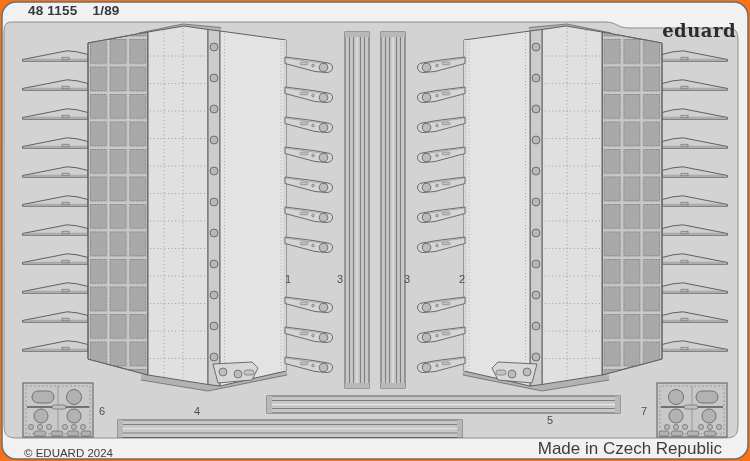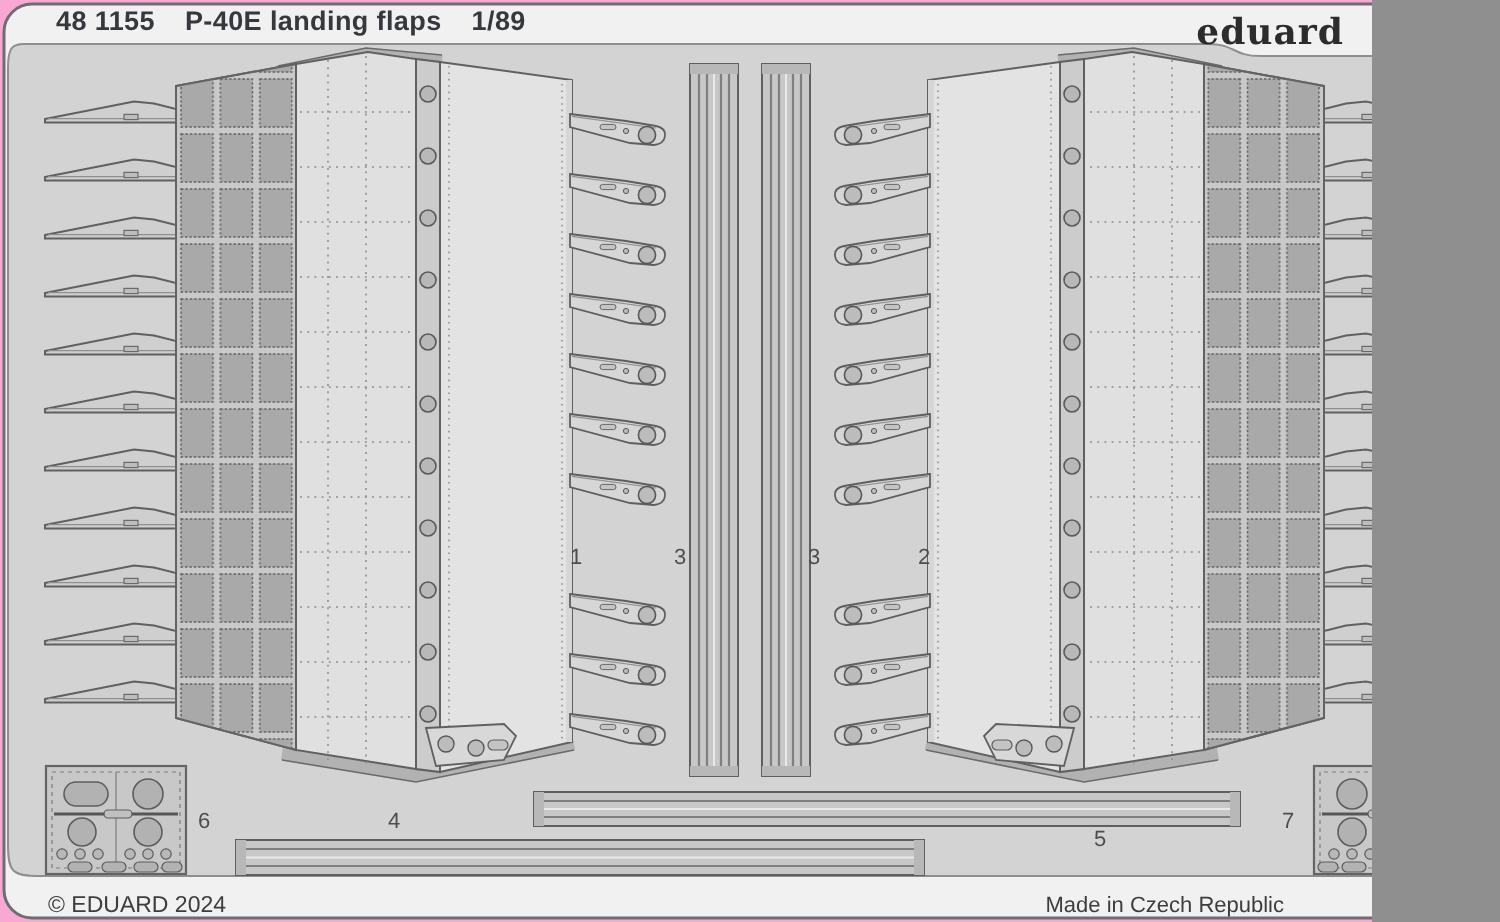--- a/index.html
+++ b/index.html
@@ -1,34 +1,34 @@
 <!DOCTYPE html>
 <html><head>
 <meta charset="utf-8">
 <style>
   html,body { margin:0; padding:0; background:#8f8f8f; }
   .stage {
-    position:relative; width:686px; height:461px; overflow:hidden;
-    background:#f9a8d4;
+    position:relative; width:750px; height:461px; overflow:hidden;
+    background:#f97316;
     font-family:"Liberation Sans", sans-serif;
   }
   .stage svg { position:absolute; left:0; top:0; }
   .hdr {
     position:absolute; top:3px; left:28px;
     display:flex; gap:15px;
     font-weight:bold; font-size:13.5px; color:#35393d; letter-spacing:.2px;
     white-space:nowrap;
   }
   .brand {
-    position:absolute; top:6px; right:14px;
+    position:absolute; top:20px; right:14px;
     font-family:"DejaVu Serif", serif; font-weight:bold;
     font-size:18px; color:#2c2c2c; letter-spacing:.5px;text-align:center;
   }
   .copyright { position:absolute; left:24px; bottom:2px; font-size:11.5px; color:#3d3d3d; }
-  .origin    { position:absolute; right:44px; bottom:2px; font-size:11px; color:#3d3d3d;text-align:center; }
+  .origin    { position:absolute; right:28px; bottom:2px; font-size:17px; color:#3d3d3d;text-align:center; }
   .plabel    { position:absolute; font-size:11px; color:#4d4d4d; line-height:12px; }
 </style>
 </head>
 <body>
 
 <div class="stage">
 
   <svg width="750" height="461" viewBox="0 0 750 461">
 
     <defs>
@@ -171,21 +171,20 @@
       <rect x="118" y="420" width="344" height="17.5" fill="#c8c8c8" stroke="#5f5f5f" stroke-width="1"></rect>
       <path d="M120,424.5 H460 M120,433 H460" stroke="#7f7f7f" stroke-width="1.1" fill="none"></path>
       <line x1="120" y1="428.7" x2="460" y2="428.7" stroke="#e9e9e9" stroke-width="1"></line>
       <rect x="118" y="420" width="5" height="17.5" fill="#b8b8b8"></rect>
       <rect x="457" y="420" width="5" height="17.5" fill="#b8b8b8"></rect>
     </g>
   </svg>
 
   <div class="hdr">
     <span>48 1155</span>
-    <span>P-40E landing flaps</span>
     <span>1/89</span>
   </div>
   <div class="brand">eduard</div>
 
   <span class="plabel" style="left:285px; top:273px;">1</span>
   <span class="plabel" style="left:337px; top:273px;">3</span>
   <span class="plabel" style="left:404px; top:273px;">3</span>
   <span class="plabel" style="left:459px; top:273px;">2</span>
   <span class="plabel" style="left:194px; top:405px;">4</span>
   <span class="plabel" style="left:547px; top:414px;">5</span>

